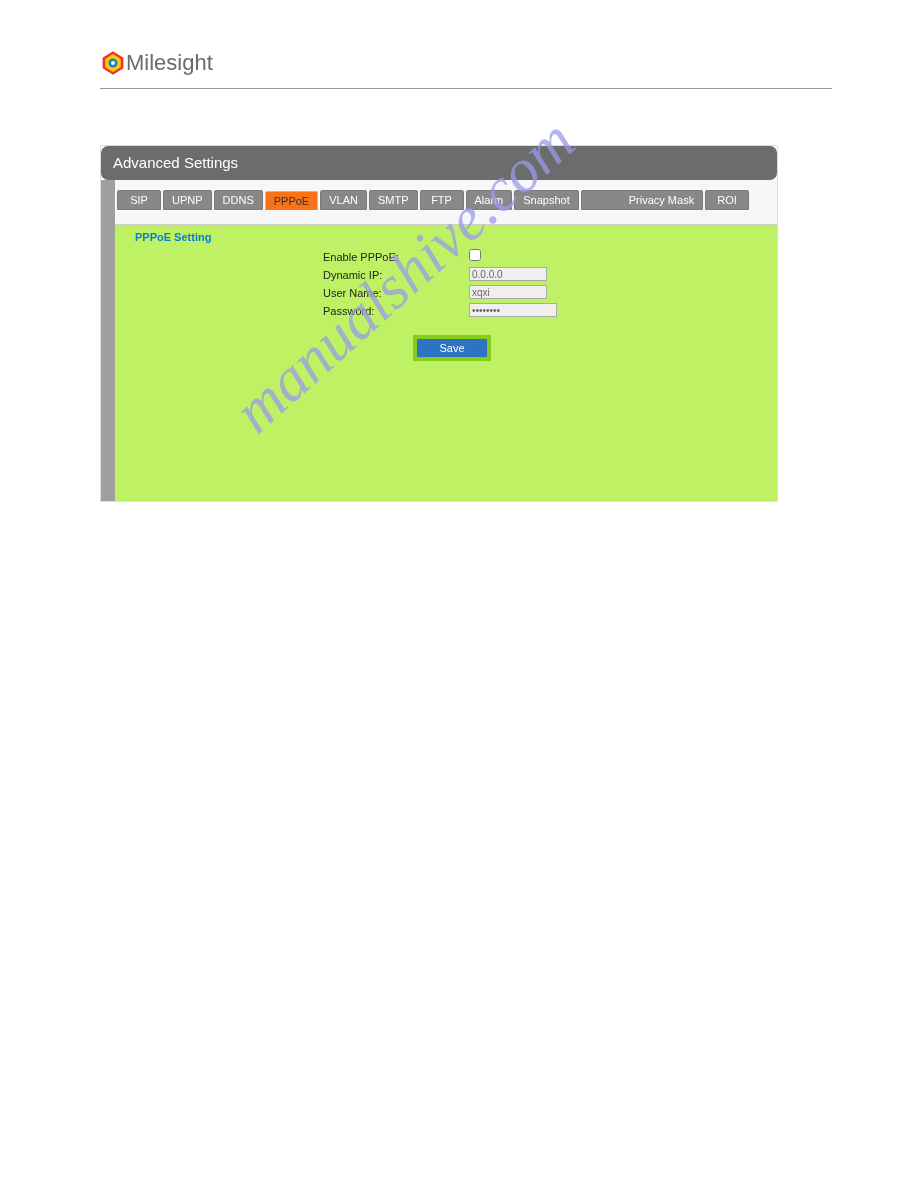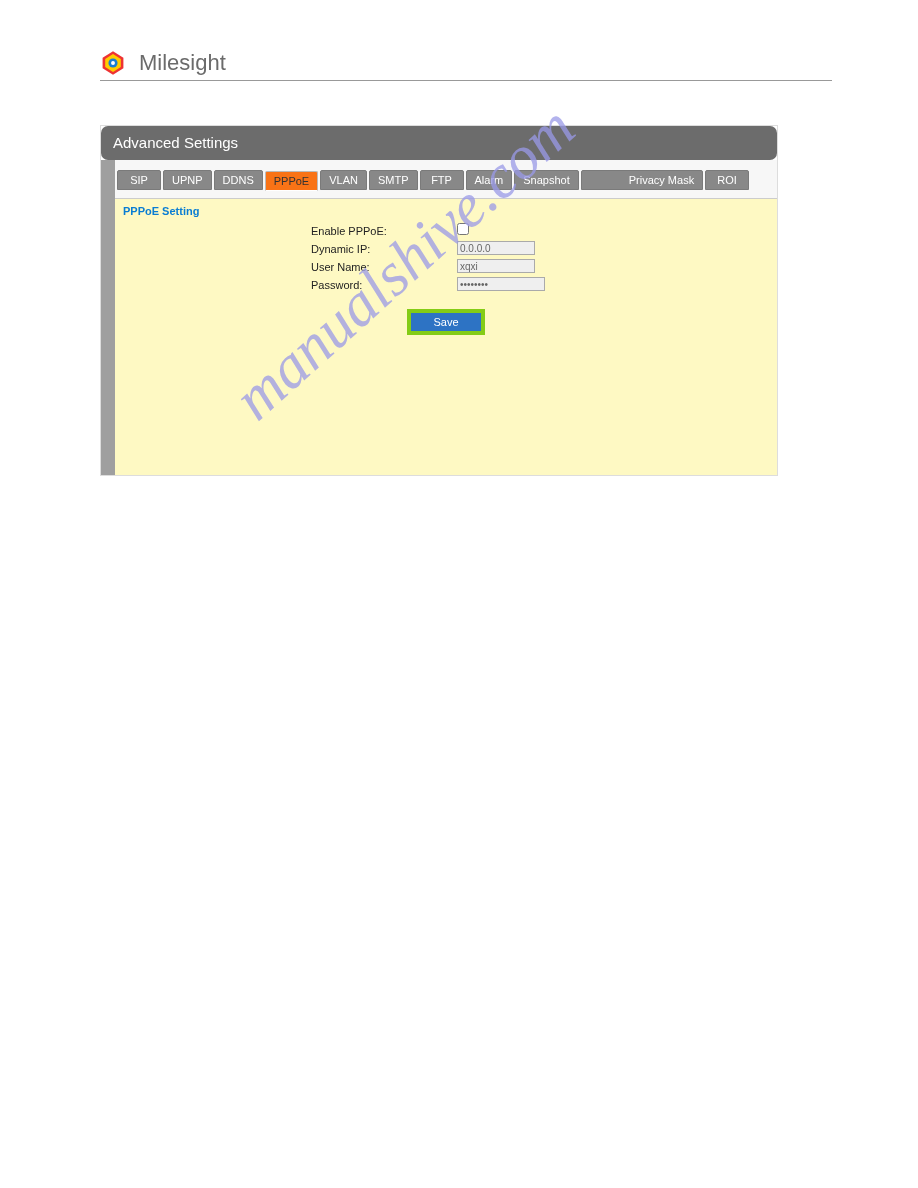--- a/index.html
+++ b/index.html
@@ -8,24 +8,24 @@
     background: #fff;
     width: 918px;
     position: relative;
   }
   .page {
     padding: 50px 86px 50px 100px;
   }
   .brand-header {
     display: flex;
     align-items: center;
-    gap: 13px;
+    gap: 0;
     border-bottom: 1px solid #999;
-    padding-bottom: 4px;
-    margin-bottom: 44px;
+    padding-bottom: 12px;
+    margin-bottom: 56px;
   }
   .brand-logo {
     width: 26px; height: 26px;
     position: relative;
     display: inline-block;
   }
   .brand-text {
     font-size: 22px;
     color: #6b6b6b;
     font-weight: 400;
@@ -62,21 +62,21 @@
   .tab-row {
     display: flex;
     padding-left: 2px;
   }
   .tab {
     background: #888;
     color: #fff;
     font-size: 11px;
     padding: 4px 8px;
     margin-right: 2px;
-    margin-bottom: 8px;
+    margin-bottom: 14px;
     border-top-left-radius: 2px;
     border-top-right-radius: 2px;
     cursor: pointer;
     text-align: center;
     border: 1px solid #7a7a7a;
     min-width: 44px;
     display: flex;
     align-items: center;
     justify-content: center;
     height: 20px;
@@ -85,23 +85,23 @@
   .tab.med  { min-width: 56px; }
   .tab.sel {
     background: #f97316;
     color: #333;
     border: 1px solid #bbb;
     border-bottom: 1px solid #fff;
     position: relative;
     top: 1px;
   }
   .content {
-    padding: 0 0 140px 0;
-    position: relative;
-    background: #fef9c3;
+    padding: 0 0 140px 12px;
+    position: relative;
+    background: #bef264;
   }
   .section-title {
     color: #0a7dd3;
     font-size: 11px;
     font-weight: bold;
     padding: 6px 0 6px 8px;
   }
   .form-area {
     padding: 0 0 0 196px;
   }

